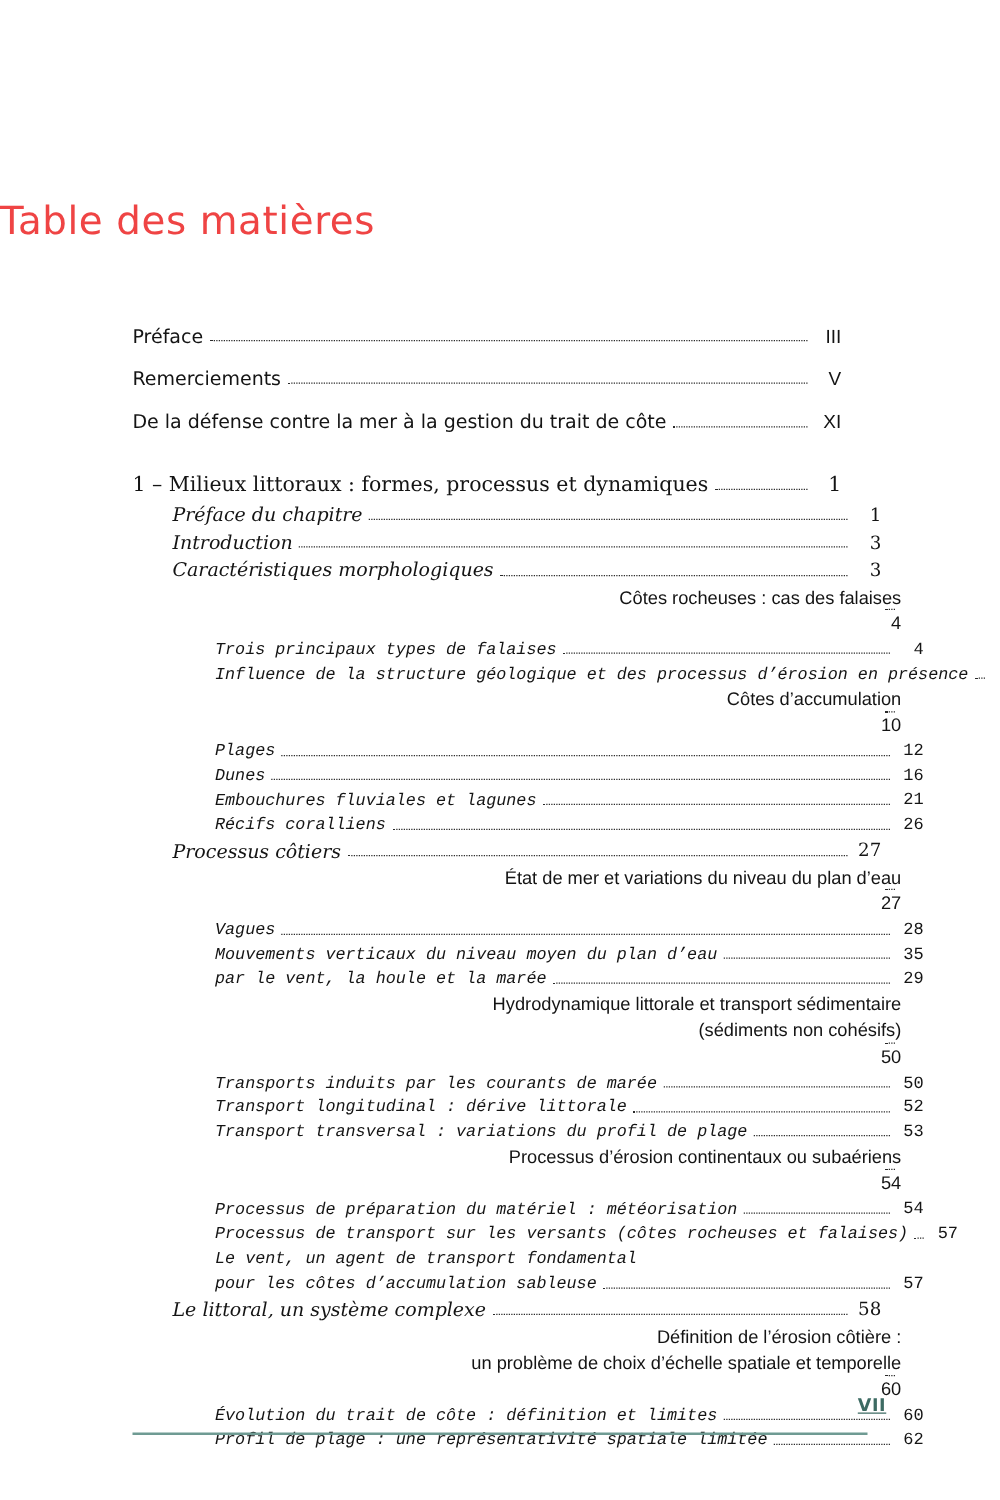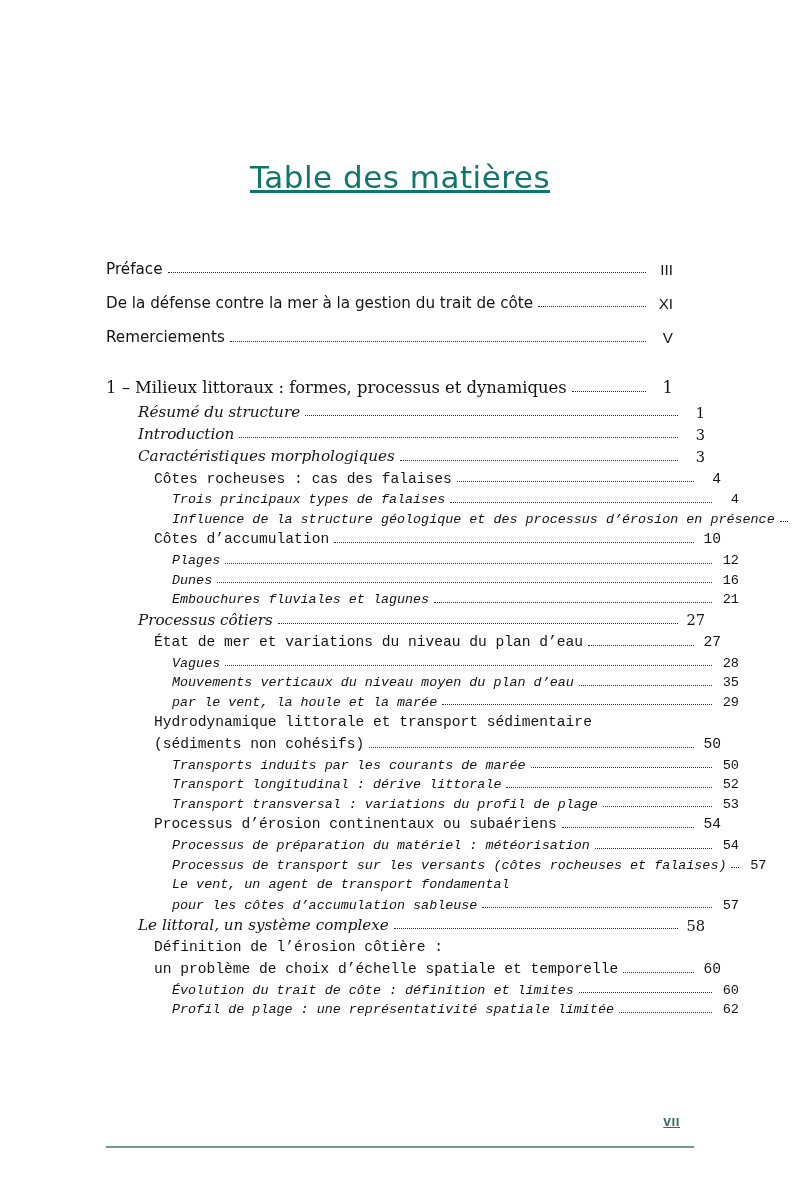--- a/index.html
+++ b/index.html
@@ -18,27 +18,25 @@
   .page {
     position: absolute;
     inset: 0;
     padding: 0;
   }
   .doc-title {
     position: absolute;
     top: 138px;
     left: 0;
     right: 0;
-    text-align: center;
     font-family: "DejaVu Sans", sans-serif;
     font-size: 31px;
     font-weight: normal;
     letter-spacing: 0.5px;
-    color: #0f766e;
-    text-decoration: underline;
+    color: #ef4444;
   }
 
   .toc {
     position: absolute;
     top: 262px;
     left: 106px;
     width: 567px;
   }
 
   .entry {
@@ -85,24 +83,25 @@
   .lvl1 {
     font-family: "DejaVu Serif", serif;
     font-style: italic;
     font-size: 15.2px;
     padding-left: 32px;
     margin-bottom: 7px;
   }
   .lvl1 .page-num { font-style: normal; font-size: 14.6px; }
 
   .lvl2 {
-    font-family: Liberation Mono, monospace;
+    font-family: Liberation Sans, sans-serif;
     font-size: 14.6px;
     padding-left: 48px;
     margin-bottom: 7px;
+    flex-direction: column;
   }
   .lvl2 .page-num { font-size: 14.6px; }
 
   .lvl3 {
     font-family: Liberation Mono, monospace;
     font-style: italic;
     font-size: 13.4px;
     padding-left: 66px;
     margin-bottom: 6px;
   }
@@ -111,24 +110,24 @@
 
   .footer-rule {
     position: absolute;
     left: 106px;
     right: 106px;
     top: 1146px;
     border-top: 2px solid #6f9b93;
   }
   .folio {
     position: absolute;
-    right: 120px;
+    right: 91px;
     top: 1117px;
     font-family: "DejaVu Sans", sans-serif;
-    font-size: 10px;
+    font-size: 14px;
     font-weight: bold;
     color: #3d6b63;
     letter-spacing: 0.5px;
     text-decoration: underline;
   }
 </style>
 </head>
 <body>
 
 <div class="page">
@@ -137,41 +136,41 @@
 
   <div class="toc">
 
     <div class="front">
       <div class="entry">
         <span class="label">Préface</span>
         <span class="leader"></span>
         <span class="page-num">III</span>
       </div>
       <div class="entry">
+        <span class="label">Remerciements</span>
+        <span class="leader"></span>
+        <span class="page-num">V</span>
+      </div>
+      <div class="entry">
         <span class="label">De la défense contre la mer à la gestion du trait de côte</span>
         <span class="leader"></span>
         <span class="page-num">XI</span>
-      </div>
-      <div class="entry">
-        <span class="label">Remerciements</span>
-        <span class="leader"></span>
-        <span class="page-num">V</span>
       </div>
     </div>
 
     <div class="chapter">
 
       <div class="entry lvl0">
         <span class="label">1 – Milieux littoraux : formes, processus et dynamiques</span>
         <span class="leader"></span>
         <span class="page-num">1</span>
       </div>
 
       <div class="entry lvl1">
-        <span class="label">Résumé du structure</span>
+        <span class="label">Préface du chapitre</span>
         <span class="leader"></span>
         <span class="page-num">1</span>
       </div>
       <div class="entry lvl1">
         <span class="label">Introduction</span>
         <span class="leader"></span>
         <span class="page-num">3</span>
       </div>
       <div class="entry lvl1">
         <span class="label">Caractéristiques morphologiques</span>
@@ -207,20 +206,25 @@
       </div>
       <div class="entry lvl3">
         <span class="label">Dunes</span>
         <span class="leader"></span>
         <span class="page-num">16</span>
       </div>
       <div class="entry lvl3">
         <span class="label">Embouchures fluviales et lagunes</span>
         <span class="leader"></span>
         <span class="page-num">21</span>
+      </div>
+      <div class="entry lvl3">
+        <span class="label">Récifs coralliens</span>
+        <span class="leader"></span>
+        <span class="page-num">26</span>
       </div>
 
       <div class="entry lvl1">
         <span class="label">Processus côtiers</span>
         <span class="leader"></span>
         <span class="page-num">27</span>
       </div>
       <div class="entry lvl2">
         <span class="label">État de mer et variations du niveau du plan d’eau</span>
         <span class="leader"></span>

